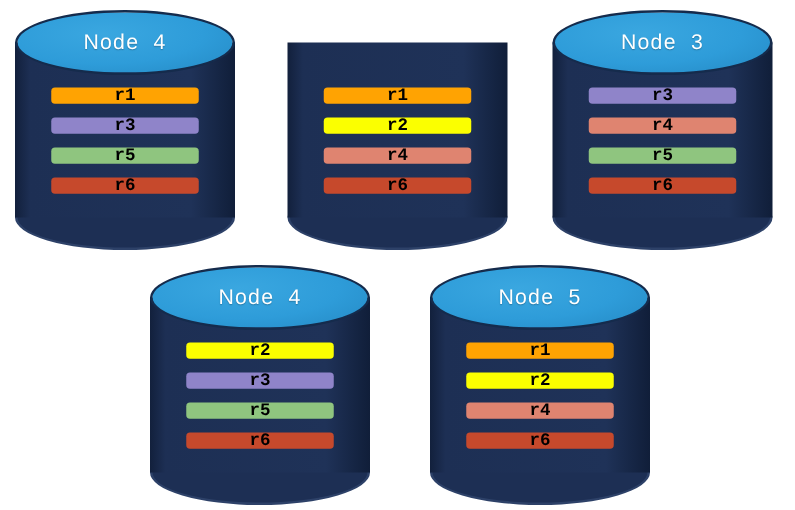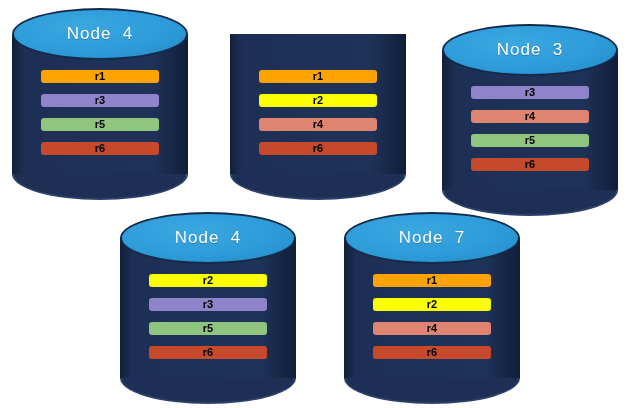--- a/index.html
+++ b/index.html
@@ -8,21 +8,21 @@
     position: relative;
     width: 636px;
     height: 408px;
     background: #ffffff;
     font-family: "Liberation Sans", sans-serif;
     overflow: hidden;
   }
   .node { position: absolute; width: 176px; height: 192px; }
   .node.n1 { left: 12px;  top: 8px; }
   .node.n2 { left: 230px; top: 8px; }
-  .node.n3 { left: 442px; top: 24px; padding-left: 35px; }
+  .node.n3 { left: 442px; top: 8px; padding-left: 35px; }
   .node.n4 { left: 120px; top: 212px; padding-left: 42px; }
   .node.n5 { left: 344px; top: 212px; }
 
   .cap-top {
     position: absolute;
     top: 0; left: 0;
     width: 100%; height: 52px;
     border-radius: 50%;
     background: radial-gradient(ellipse at 40% 35%, #3aa7e0 0%, #2e9cd9 55%, #2489c4 100%);
     border: 2px solid #152b4c;
@@ -58,24 +58,25 @@
     transform: translateX(-50%);
     width: 118px;
     display: flex; flex-direction: column;
     gap: 11px;
     z-index: 4;
   }
   .bar {
     height: 13px;
     border-radius: 3px;
     display: flex; align-items: center; justify-content: center;
-    font-size: 11px;
+    font-size: 14px;
     font-weight: bold;
     color: #000000;
     line-height: 1;
+    font-family: Liberation Mono, monospace;
   }
 </style>
 </head>
 <body>
 
 <div class="canvas">
 
   <div class="node n1">
     <div class="cap-bottom"></div>
     <div class="cyl-body"></div>
@@ -126,21 +127,21 @@
         <div class="bar" style="background: rgb(143, 132, 201);">r3</div>
         <div class="bar" style="background: rgb(143, 197, 127);">r5</div>
         <div class="bar" style="background: rgb(198, 73, 44);">r6</div>
       </div>
   </div>
 
   <div class="node n5">
     <div class="cap-bottom"></div>
     <div class="cyl-body"></div>
     <div class="cap-top">
-      <span class="node-label">Node  7</span>
+      <span class="node-label">Node  5</span>
     </div>
     <div class="bars">
         <div class="bar" style="background: rgb(255, 163, 2);">r1</div>
         <div class="bar" style="background: rgb(251, 255, 0);">r2</div>
         <div class="bar" style="background: rgb(223, 132, 112);">r4</div>
         <div class="bar" style="background: rgb(198, 73, 44);">r6</div>
       </div>
   </div>
 
 </div>

